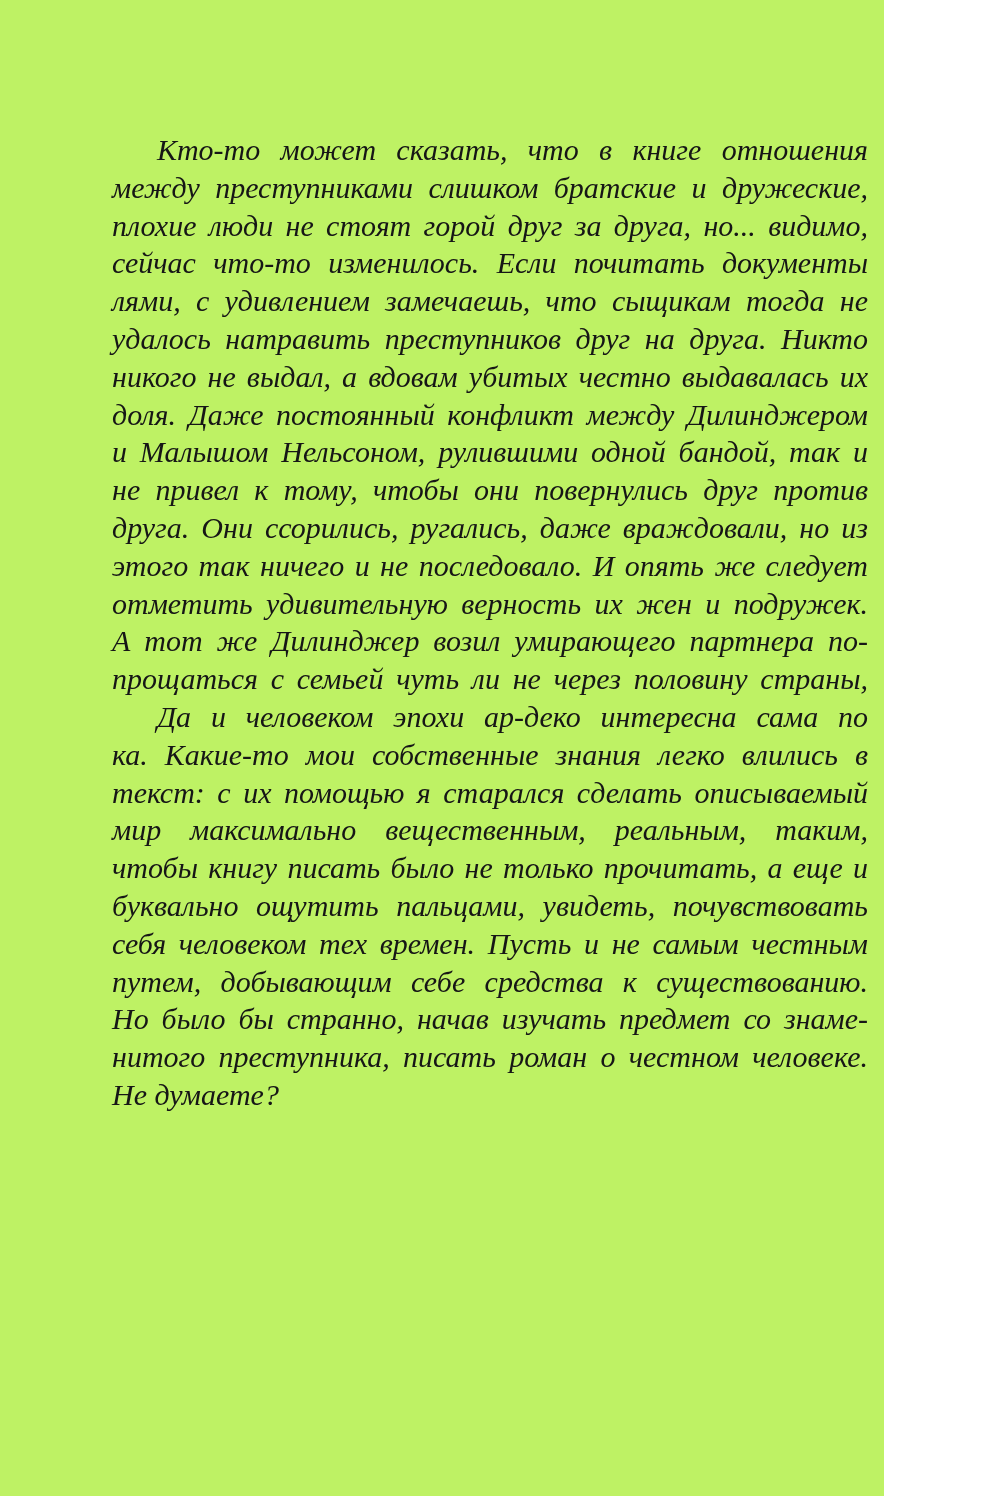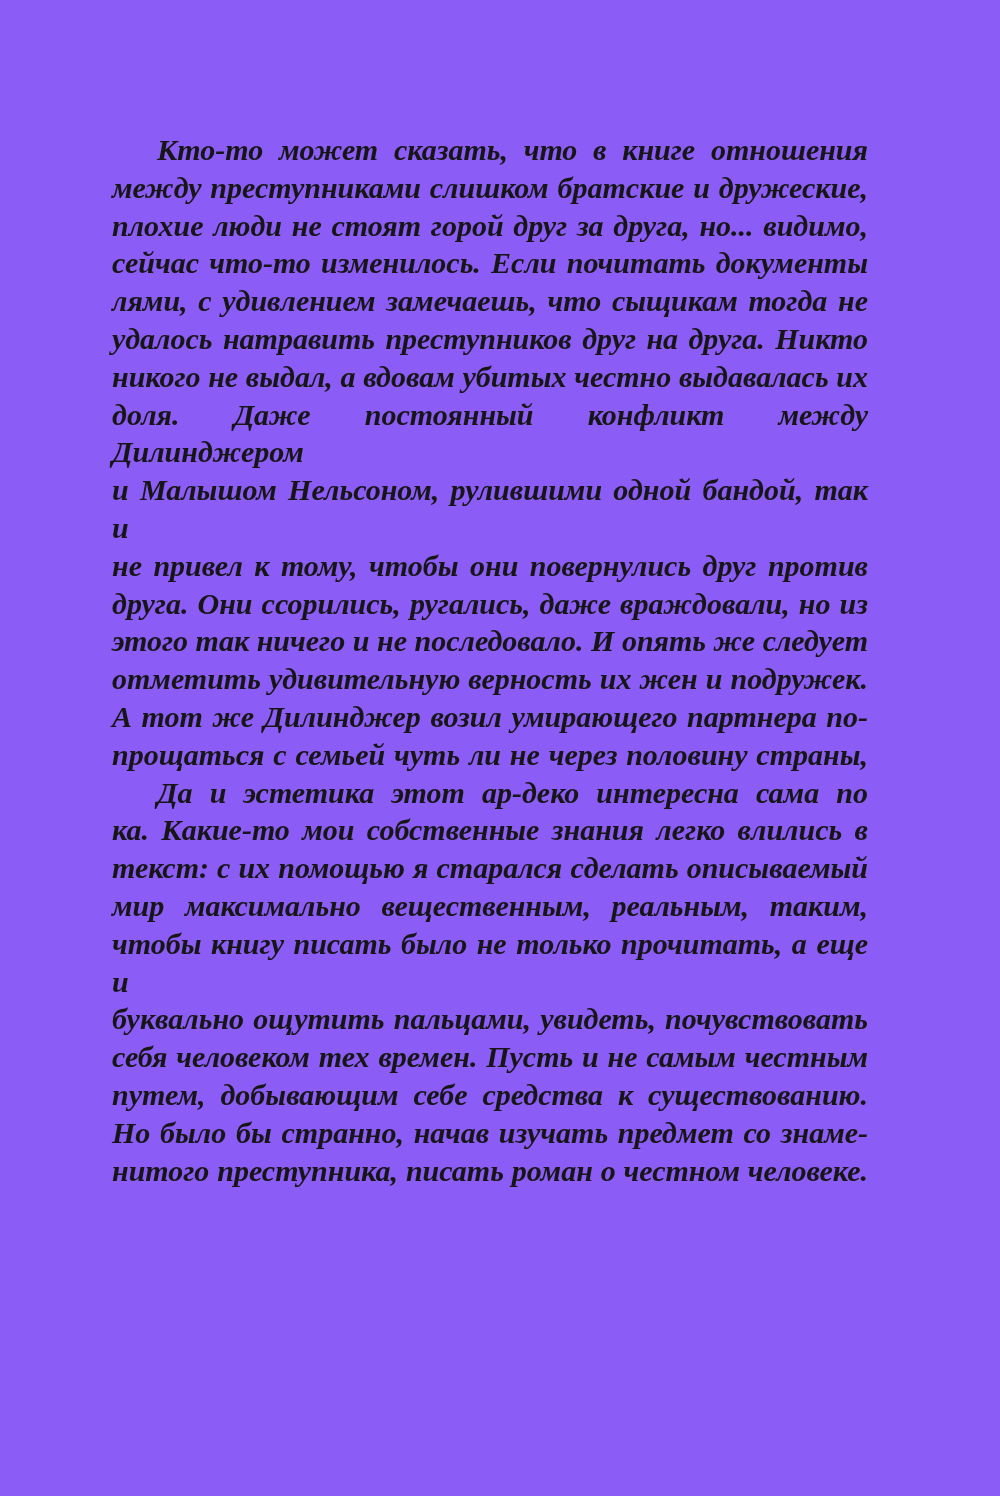--- a/index.html
+++ b/index.html
@@ -7,24 +7,23 @@
     padding: 0;
   }
   body {
     width: 1000px;
     height: 1496px;
     background: #ffffff;
     overflow: hidden;
   }
   .book-page {
     position: relative;
-    width: 1000px;
+    width: 884px;
     height: 1496px;
-    background: #8b5cf6;
-    font-weight: bold;
+    background: #bef264;
   }
   .text-block {
     position: absolute;
     left: 112px;
     top: 131px;
     width: 756px;
     color: #161616;
     font-family: "Liberation Serif", "DejaVu Serif", serif;
     font-style: italic;
     font-size: 30px;
@@ -61,25 +60,26 @@
         <div class="line">доля. Даже постоянный конфликт между Дилинджером</div>
         <div class="line">и Малышом Нельсоном, рулившими одной бандой, так и</div>
         <div class="line">не привел к тому, чтобы они повернулись друг против</div>
         <div class="line">друга. Они ссорились, ругались, даже враждовали, но из</div>
         <div class="line">этого так ничего и не последовало. И опять же следует</div>
         <div class="line">отметить удивительную верность их жен и подружек.</div>
         <div class="line">А тот же Дилинджер возил умирающего партнера по-</div>
         <div class="line">прощаться с семьей чуть ли не через половину страны,</div>
       </div>
       <div class="paragraph">
-        <div class="line first">Да и эстетика этот ар-деко интересна сама по</div>
+        <div class="line first">Да и человеком эпохи ар-деко интересна сама по</div>
         <div class="line">ка. Какие-то мои собственные знания легко влились в</div>
         <div class="line">текст: с их помощью я старался сделать описываемый</div>
         <div class="line">мир максимально вещественным, реальным, таким,</div>
         <div class="line">чтобы книгу писать было не только прочитать, а еще и</div>
         <div class="line">буквально ощутить пальцами, увидеть, почувствовать</div>
         <div class="line">себя человеком тех времен. Пусть и не самым честным</div>
         <div class="line">путем, добывающим себе средства к существованию.</div>
         <div class="line">Но было бы странно, начав изучать предмет со знаме-</div>
         <div class="line">нитого преступника, писать роман о честном человеке.</div>
+        <div class="line last">Не думаете?</div>
       </div>
     </div>
 </main>
 
 </body></html>

